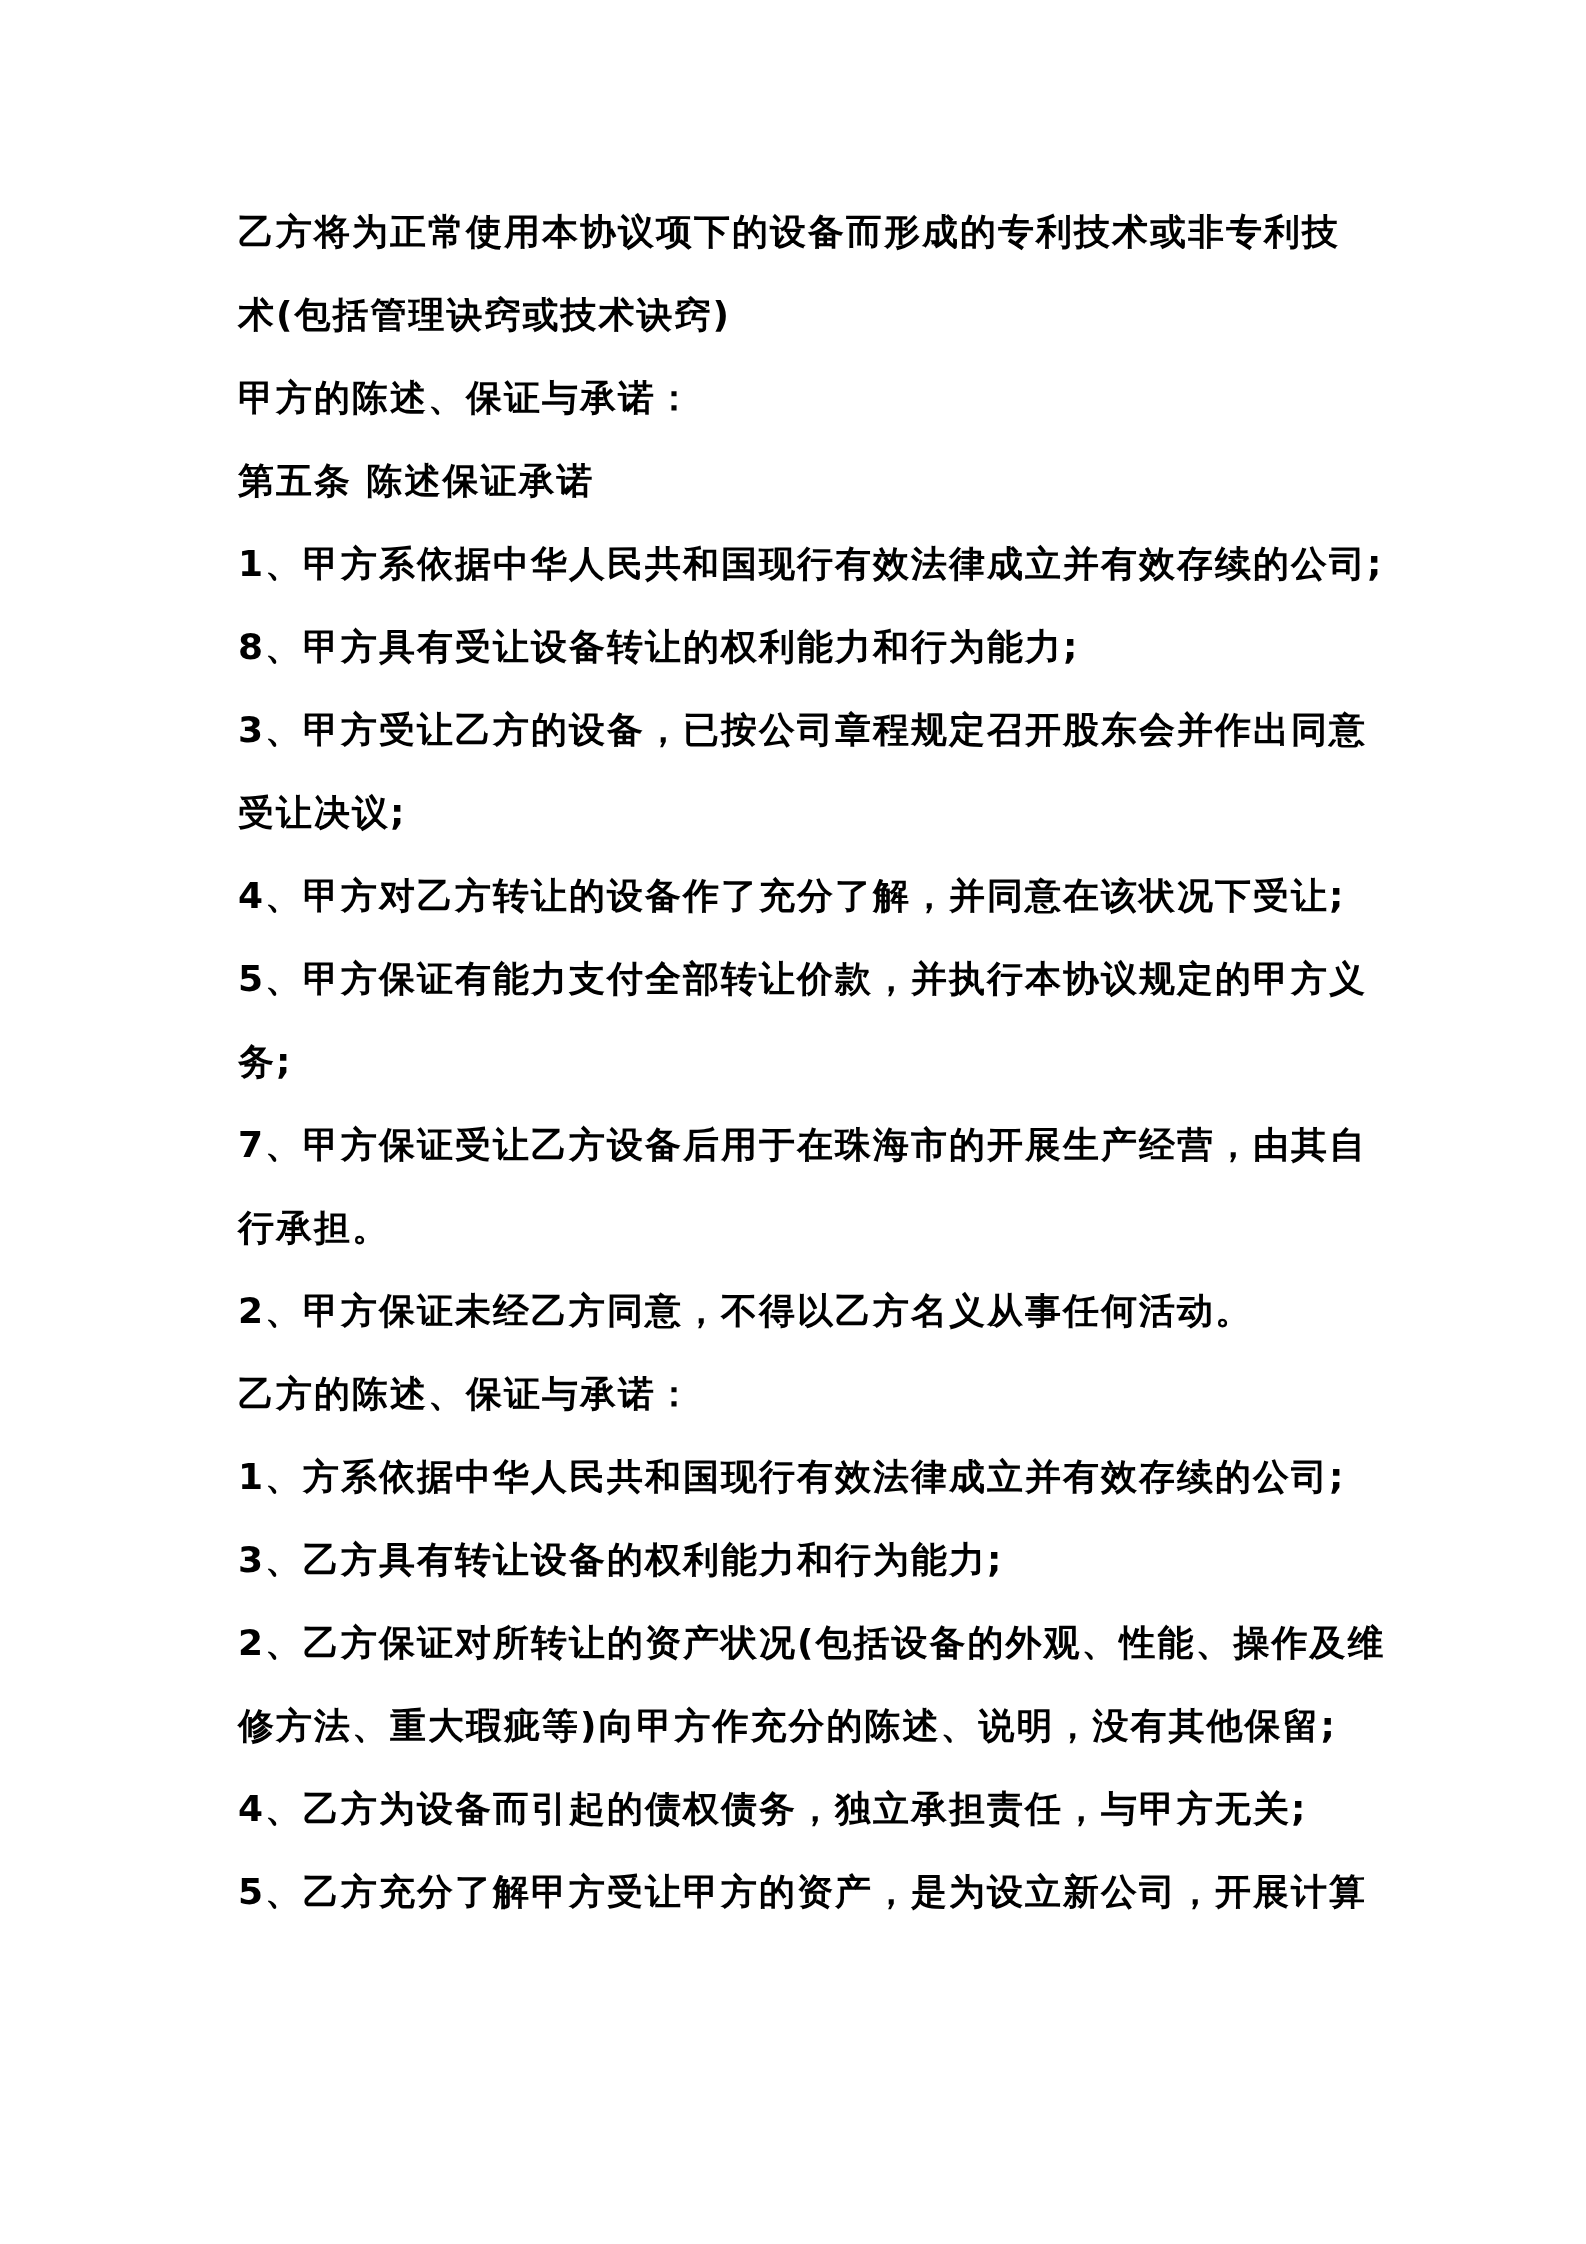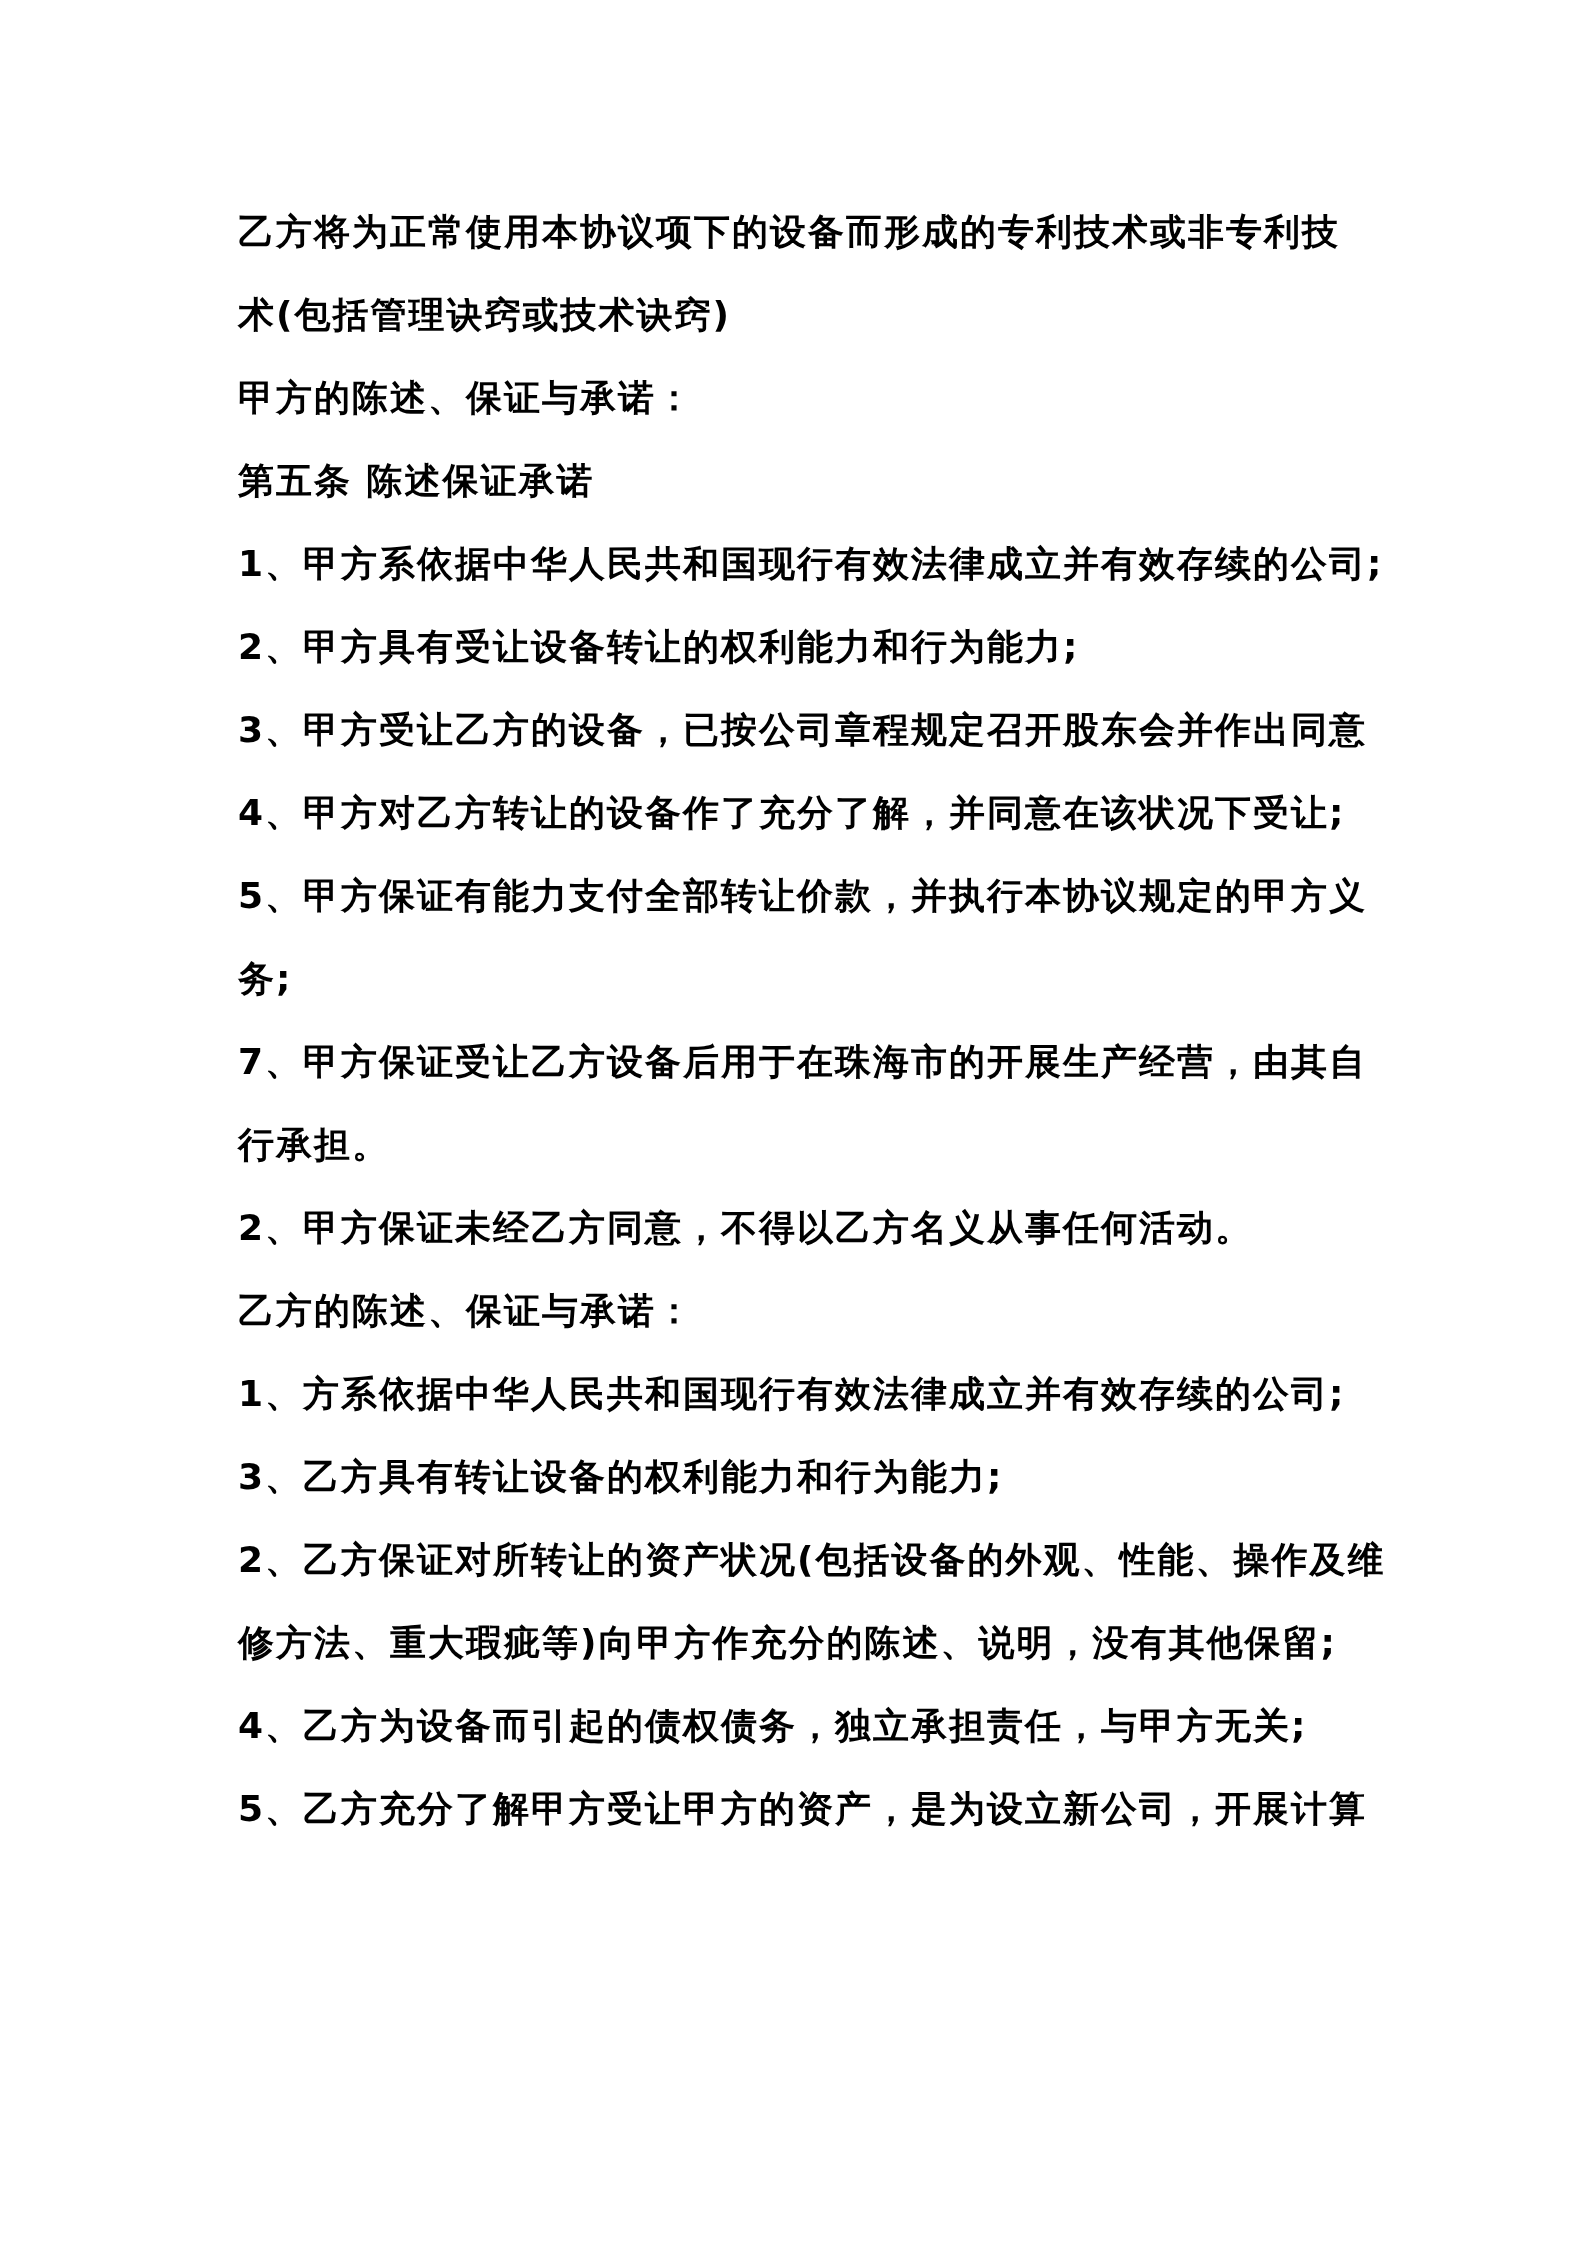--- a/index.html
+++ b/index.html
@@ -35,22 +35,23 @@
 </head>
 <body>
 
 <div class="page">
   <div class="textblock">
     <div class="line">乙方将为正常使用本协议项下的设备而形成的专利技术或非专利技</div>
     <div class="line">术(包括管理诀窍或技术诀窍)</div>
     <div class="line">甲方的陈述、保证与承诺：</div>
     <div class="line">第五条 陈述保证承诺</div>
     <div class="line">1、甲方系依据中华人民共和国现行有效法律成立并有效存续的公司;</div>
-    <div class="line">2、甲方具有受让设备转让的权利能力和行为能力;</div>
+    <div class="line">8、甲方具有受让设备转让的权利能力和行为能力;</div>
     <div class="line">3、甲方受让乙方的设备，已按公司章程规定召开股东会并作出同意</div>
+    <div class="line">受让决议;</div>
     <div class="line">4、甲方对乙方转让的设备作了充分了解，并同意在该状况下受让;</div>
     <div class="line">5、甲方保证有能力支付全部转让价款，并执行本协议规定的甲方义</div>
     <div class="line">务;</div>
     <div class="line">7、甲方保证受让乙方设备后用于在珠海市的开展生产经营，由其自</div>
     <div class="line">行承担。</div>
     <div class="line">2、甲方保证未经乙方同意，不得以乙方名义从事任何活动。</div>
     <div class="line">乙方的陈述、保证与承诺：</div>
     <div class="line">1、方系依据中华人民共和国现行有效法律成立并有效存续的公司;</div>
     <div class="line">3、乙方具有转让设备的权利能力和行为能力;</div>
     <div class="line">2、乙方保证对所转让的资产状况(包括设备的外观、性能、操作及维</div>

